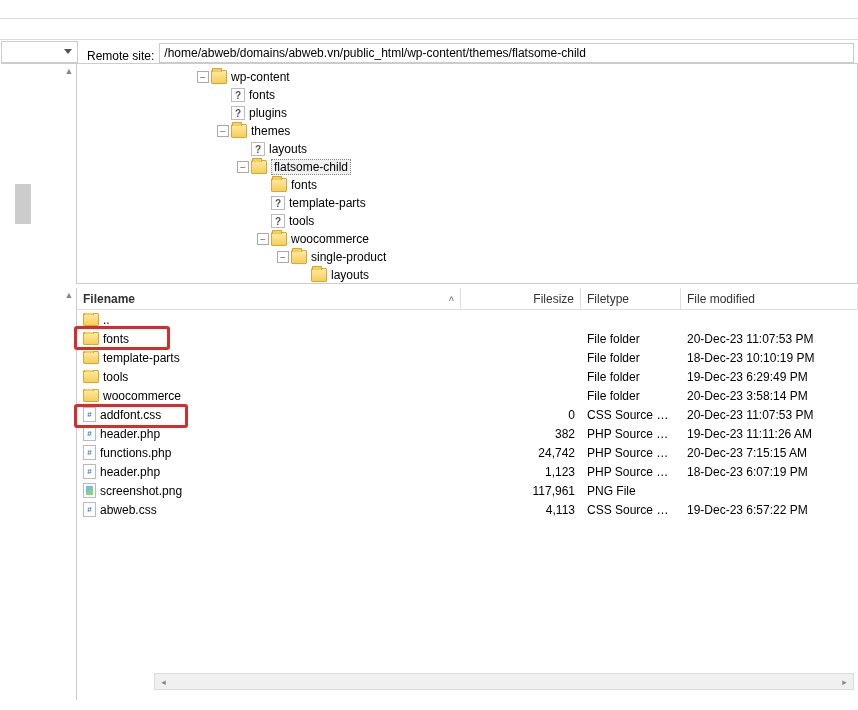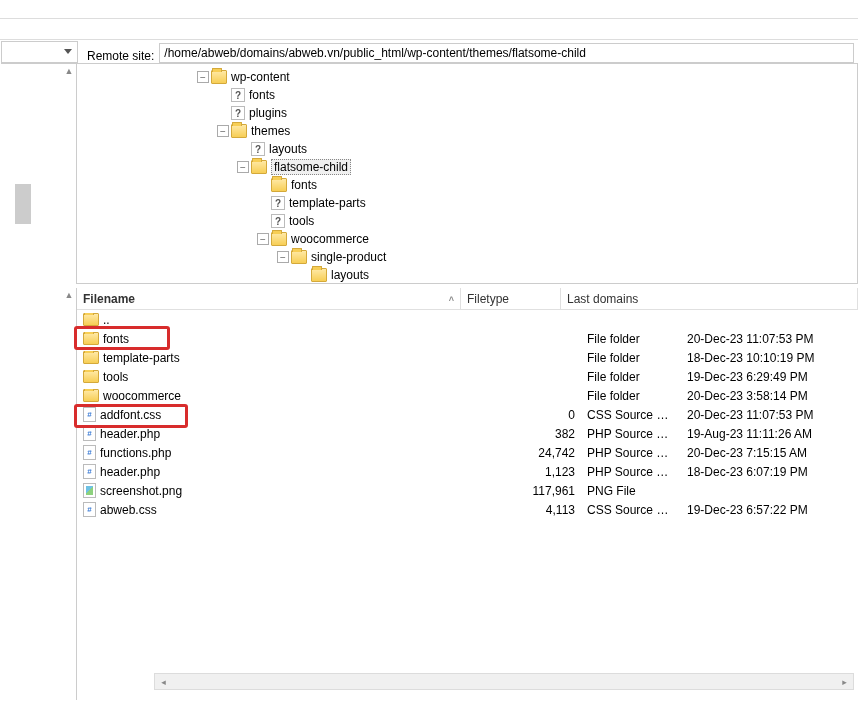--- a/index.html
+++ b/index.html
@@ -174,25 +174,28 @@
     <div class="gutter-scroll">
       <div class="gutter-scroll-arrow">▲</div>
     </div>
   </div>
   <div class="list-panel">
     <div class="list-header">
       <div class="list-header-cell col-name">
         <span>Filename</span>
         <span class="sort-arrow">˄</span>
       </div>
+      <div class="list-header-cell col-size">
+        <span>Filesize</span>
+      </div>
       <div class="list-header-cell col-type">
         <span>Filetype</span>
       </div>
       <div class="list-header-cell col-mod">
-        <span>Last domains</span>
+        <span>File modified</span>
       </div>
     </div>
     <div class="list-body" id="list-body">
         <div class="file-row">
           <div class="file-cell file-name-cell">
             <span class="file-icon file-folder"></span>
             <span>..</span>
           </div>
           <div class="file-cell file-size-cell"></div>
           <div class="file-cell file-type-cell"></div>
@@ -247,21 +250,21 @@
         </div>
         <div class="file-row">
           <div class="file-cell file-name-cell">
             <span class="file-icon file-generic">
               <span class="badge">#</span>
             </span>
             <span>header.php</span>
           </div>
           <div class="file-cell file-size-cell">382</div>
           <div class="file-cell file-type-cell">PHP Source File</div>
-          <div class="file-cell file-mod-cell">19-Aug-23 11:11:26 AM</div>
+          <div class="file-cell file-mod-cell">19-Dec-23 11:11:26 AM</div>
         </div>
         <div class="file-row">
           <div class="file-cell file-name-cell">
             <span class="file-icon file-generic">
               <span class="badge">#</span>
             </span>
             <span>functions.php</span>
           </div>
           <div class="file-cell file-size-cell">24,742</div>
           <div class="file-cell file-type-cell">PHP Source File</div>

